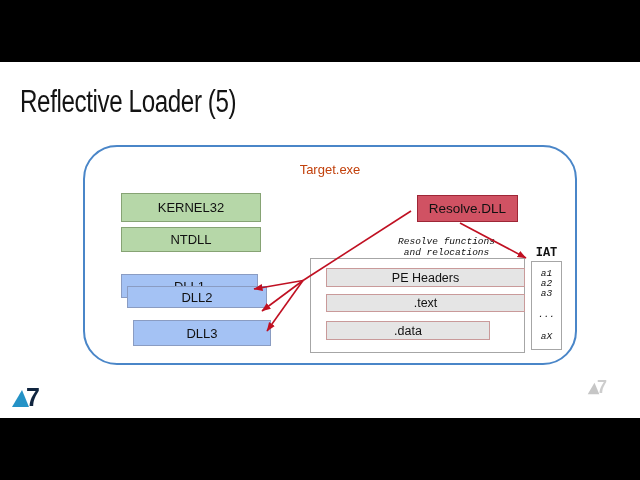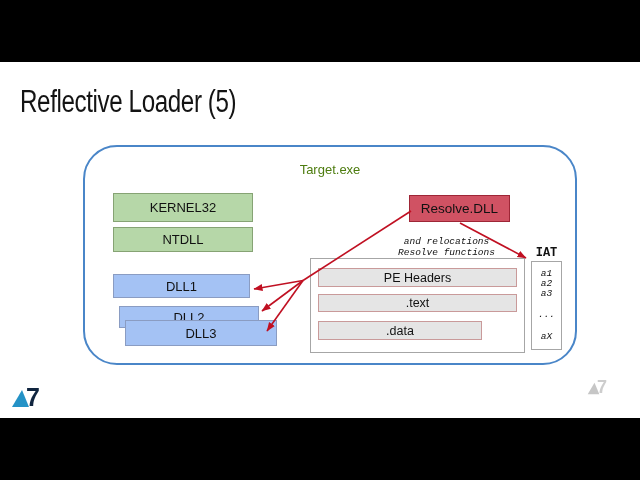--- a/index.html
+++ b/index.html
@@ -15,33 +15,33 @@
 
   #title { position: absolute; left: 20px; top: 22px; font-size: 31px; color: #141414;
            letter-spacing: -0.5px; transform: scaleX(0.78); transform-origin: left top;
            white-space: nowrap; }
 
   
   #container { position: absolute; left: 83px; top: 83px; width: 494px; height: 220px;
                border: 2.5px solid #4a86c8; border-radius: 34px; background: #fff; }
 
   #target-label { position: absolute; left: 270px; top: 100px; width: 120px;
-                  font-size: 13px; color: #4d7c0f; text-align: center; }
+                  font-size: 13px; color: #c2410c; text-align: center; }
 
   .box { position: absolute; font-size: 13px; color: #111; display: flex;
-         align-items: center; justify-content: center; }
+         align-items: center; justify-content: center; margin-left: 8px; }
 
   .green { background: #b6d7a8; border: 1px solid #86a374; }
   #kernel32 { left: 113px; top: 131px; width: 140px; height: 29px; }
   #ntdll    { left: 113px; top: 165px; width: 140px; height: 25px; }
 
   .blue { background: #a4c2f4; border: 1px solid #8a9cc2; }
   #dll1 { left: 113px; top: 212px; width: 137px; height: 24px; }
-  #dll2 { left: 119px; top: 244px; width: 140px; height: 22px; }
-  #dll3 { left: 125px; top: 258px; width: 152px; height: 26px; }
+  #dll2 { left: 119px; top: 224px; width: 140px; height: 22px; }
+  #dll3 { left: 125px; top: 258px; width: 138px; height: 26px; }
 
   #attack { left: 409px; top: 133px; width: 101px; height: 27px;
             background: #d05263; border: 1px solid #9e2636; font-size: 13.5px; }
 
   #annotation { position: absolute; left: 384px; top: 174px; width: 125px;
                 font-family: "Liberation Mono", monospace; font-style: italic;
                 font-size: 9.5px; line-height: 11px; color: #111; text-align: center; }
 
   #pe-container { position: absolute; left: 310px; top: 196px; width: 215px; height: 95px;
                   background: #fff; border: 1px solid #a6a6a6; }
@@ -88,22 +88,22 @@
     <div id="kernel32" class="box green">KERNEL32</div>
     <div id="ntdll" class="box green">NTDLL</div>
 
     <div id="dll1" class="box blue">DLL1</div>
     <div id="dll2" class="box blue">DLL2</div>
     <div id="dll3" class="box blue">DLL3</div>
 
     <div id="attack" class="box">Resolve.DLL</div>
 
     <div id="annotation">
+      <div>Resolve functions</div>
       <div>and relocations</div>
-      <div>Resolve functions</div>
     </div>
 
     <div id="pe-container"></div>
     <div id="pe-headers" class="box pink">PE Headers</div>
     <div id="pe-text" class="box pink">.text</div>
     <div id="pe-data" class="box pink">.data</div>
 
     <div id="iat-label">IAT</div>
     <div id="iat-box">
       <div>a1</div>

